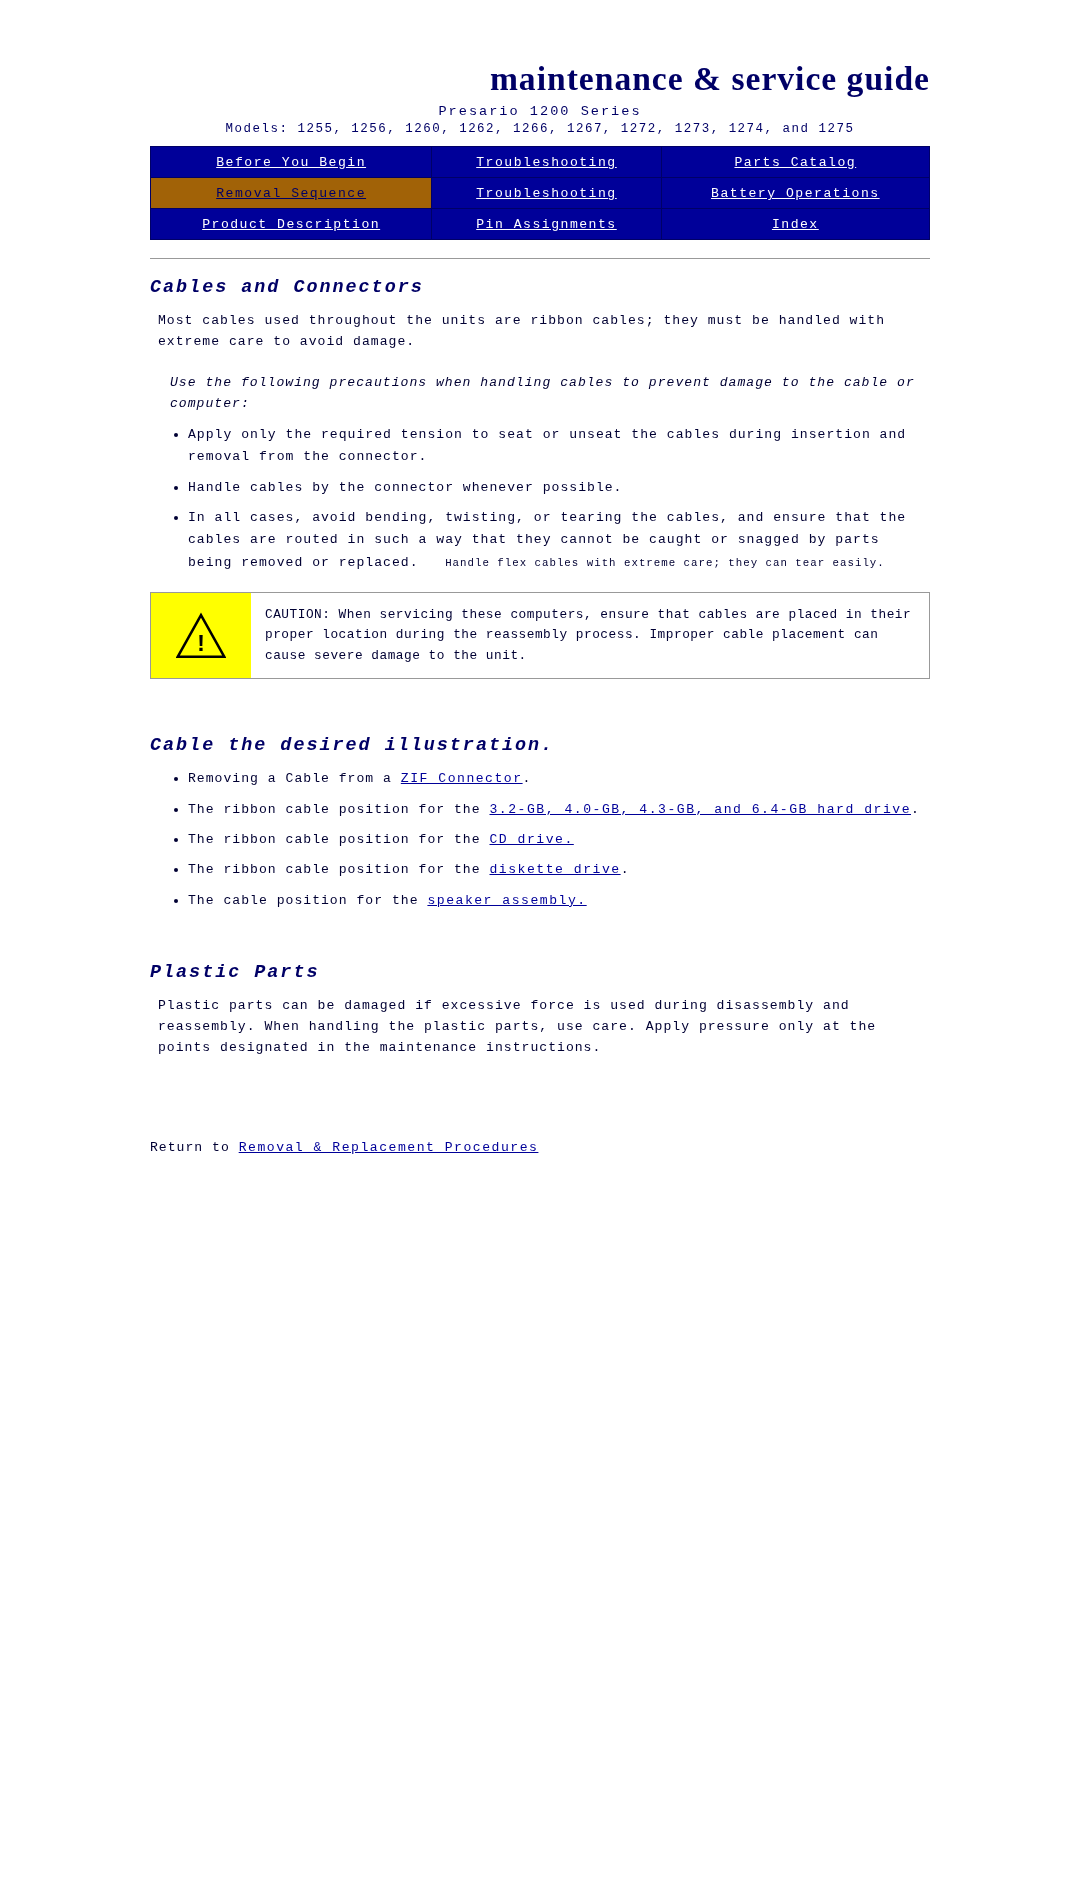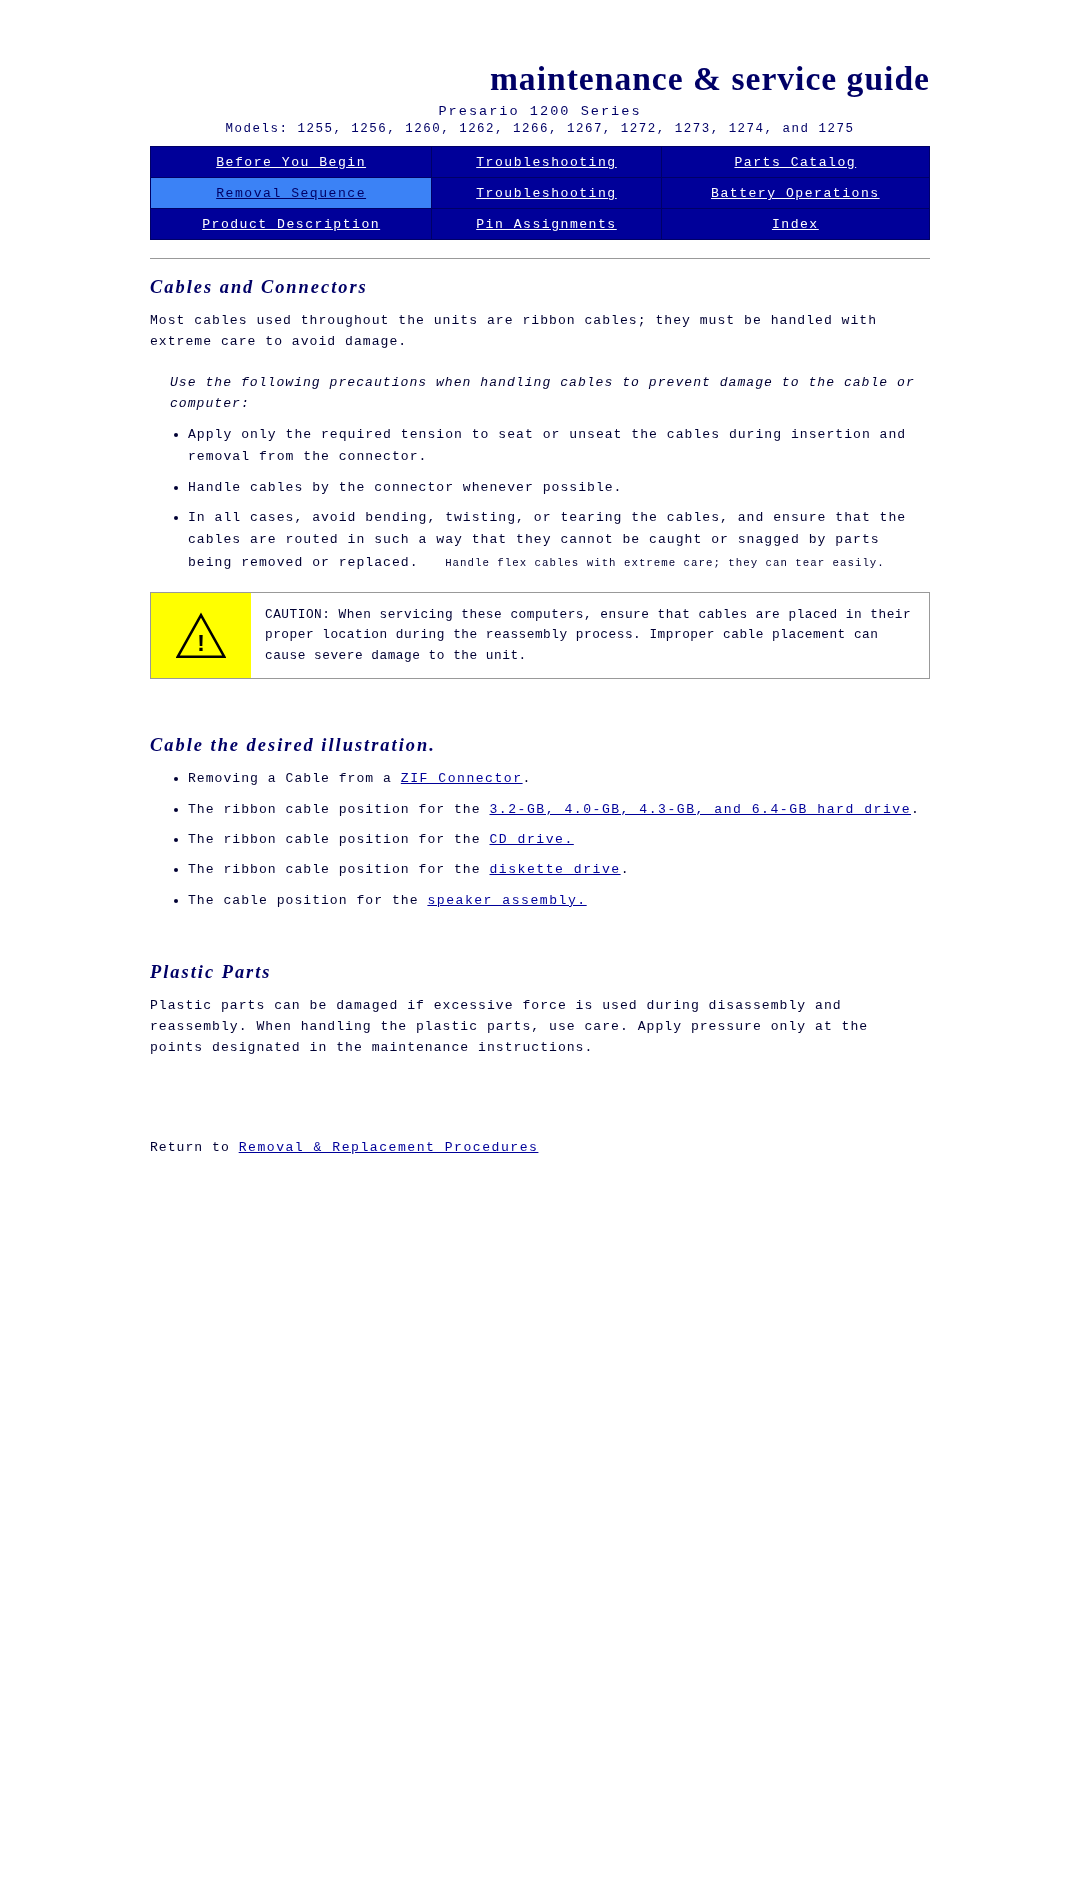--- a/index.html
+++ b/index.html
@@ -47,47 +47,47 @@
       background: #000099;
     }
     .nav-table td a {
       color: #ffffff;
       text-decoration: underline;
       font-size: 0.82em;
       letter-spacing: 1.5px;
       font-family: 'Courier New', Courier, monospace;
     }
     .nav-table tr:nth-child(2) td:first-child {
-      background: #3b82f6;
+      background: #a16207;
     }
     .nav-table tr:nth-child(2) td:first-child a {
       color: #000066;
     }
     .nav-table tr:nth-child(3) td {
       background: #000099;
     }
     hr {
       border: none;
       border-top: 1px solid #999999;
       margin: 8px 0 18px 0;
     }
     .section-heading {
       font-style: italic;
       font-size: 1.15em;
       color: #000066;
       letter-spacing: 2px;
       margin: 18px 0 12px 0;
-      font-family: Liberation Serif, serif;
     }
     .body-text {
       font-size: 0.82em;
       color: #000033;
       letter-spacing: 1px;
       line-height: 1.6;
       margin-bottom: 12px;
+      margin-left: 8px;
     }
     .italic-text {
       font-style: italic;
       font-size: 0.82em;
       color: #000033;
       letter-spacing: 1px;
       line-height: 1.6;
       margin: 20px 0 10px 20px;
     }
     ul.bullet-list {

